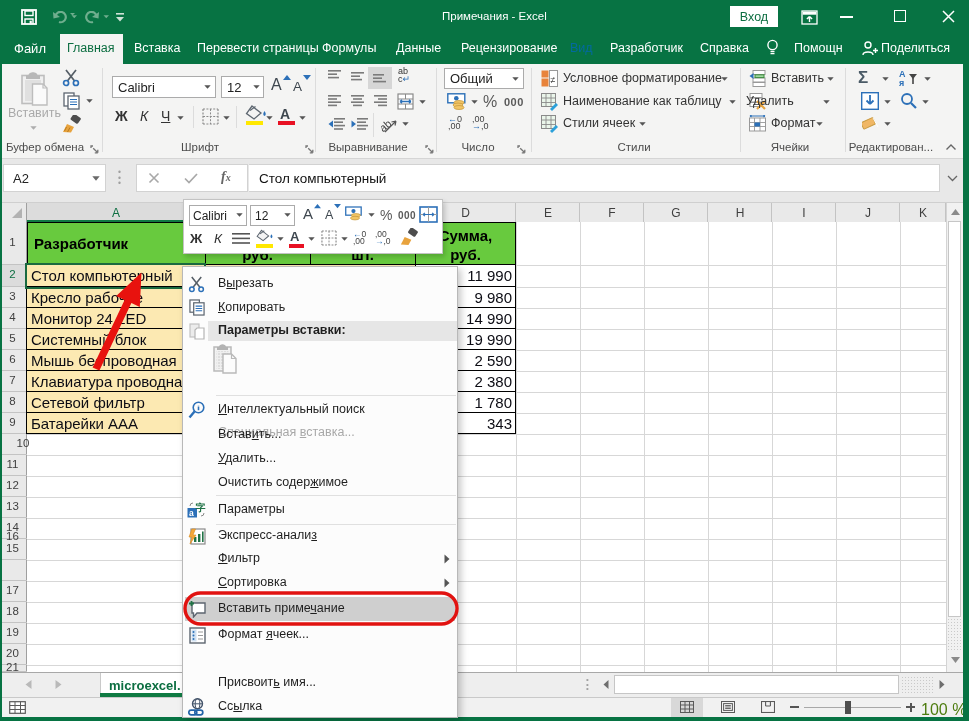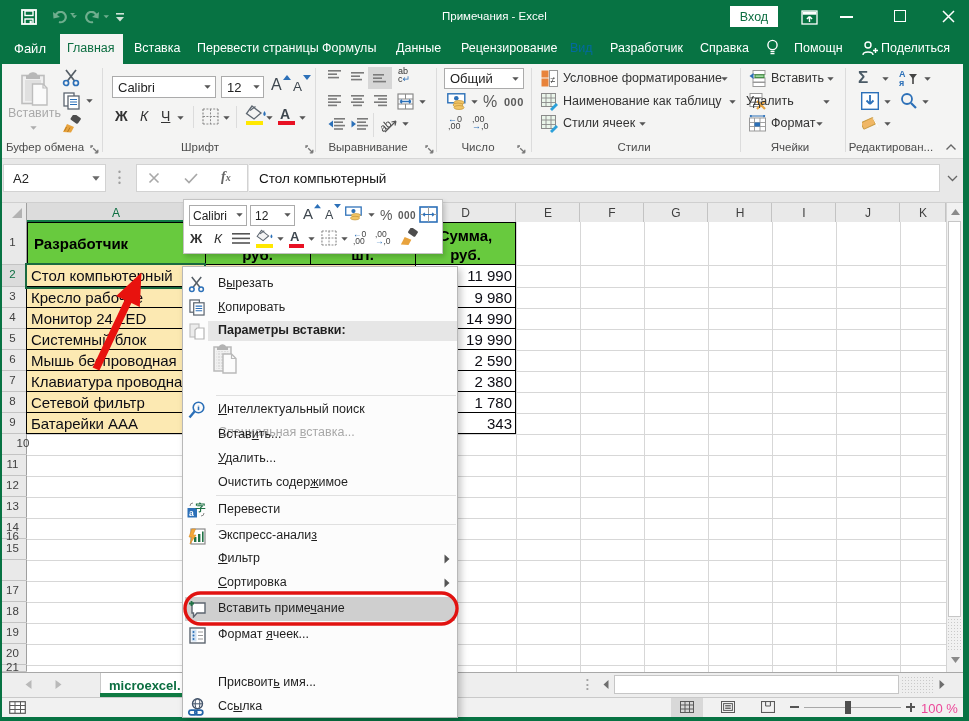--- a/index.html
+++ b/index.html
@@ -577,21 +577,21 @@
     </svg>
 <svg class="a" style="left:761px;top:701px" width="14" height="12" viewBox="0 0 14 12">
       <rect x="0.5" y="0.5" width="13" height="11" fill="none" stroke="#5a5a5a" stroke-width="1.1"></rect>
       <path d="M4.6 0.5 v4.5 M9.4 0.5 v4.5 M4.6 5 h4.8" stroke="#5a5a5a" stroke-width="1.1" fill="none"></path>
     </svg>
 <div class="a" style="left:790px;top:706px;width:9px;height:2px;background:#555"></div>
 <div class="a" style="left:804px;top:707px;width:97px;height:1px;background:#a8a8a8"></div>
 <div class="a" style="left:845px;top:701px;width:6px;height:13px;background:#4e4e4e"></div>
 <div class="a" style="left:906px;top:706px;width:9px;height:2px;background:#555"></div>
 <div class="a" style="left:909.5px;top:702.5px;width:2px;height:9px;background:#555"></div>
-<div class="t" style="left:921px;top:701px;font-size:13px;color:#ec4899">100 %</div>
+<div class="t" style="left:921px;top:701px;font-size:16px;color:#4d7c0f">100 %</div>
 <div class="a" style="left:0;top:64px;width:2px;height:657px;background:#077343"></div>
 <div class="a" style="left:963px;top:64px;width:6px;height:657px;background:#077343"></div>
 <div class="a" style="left:0;top:717px;width:969px;height:4px;background:#077343"></div>
 <div class="a" style="left:183px;top:199px;width:260px;height:55px;background:#fff;border:1px solid #c3c3c3;box-shadow:2px 3px 5px rgba(0,0,0,0.18)"></div>
 <div class="a" style="left:189px;top:205px;width:58px;height:21px;background:#fff;border:1px solid #ababab"></div>
 <div class="t" style="left:193px;top:209px;font-size:12px;color:#222">Calibri</div>
 <svg class="a" style="left:236px;top:213px" width="7" height="4" viewBox="0 0 7 4">
       <path d="M0.3 0.3 L3.5 3.7 L6.7 0.3 Z" fill="#555"></path>
     </svg>
 <div class="a" style="left:250px;top:205px;width:45px;height:21px;background:#fff;border:1px solid #ababab"></div>
@@ -662,21 +662,21 @@
 <div class="t" style="left:218px;top:276px;font-size:12.5px;color:#1f1f1f;">В<u>ы</u>резать</div>
 <div class="t" style="left:218px;top:300px;font-size:12.5px;color:#1f1f1f;"><u>К</u>опировать</div>
 <div class="t" style="left:218px;top:323px;font-size:12.5px;color:#1f1f1f;font-weight:bold;">Параметры вставки:</div>
 <div class="t" style="left:218px;top:377px;font-size:12.5px;color:#a8a8a8;margin-top:48px;">Специальная <u>в</u>ставка...</div>
 <div class="a" style="left:216px;top:395px;width:240px;height:1px;background:#e0e0e0"></div>
 <div class="t" style="left:218px;top:402px;font-size:12.5px;color:#1f1f1f;"><u>И</u>нтеллектуальный поиск</div>
 <div class="t" style="left:218px;top:427px;font-size:12.5px;color:#1f1f1f;">Встав<u>и</u>ть...</div>
 <div class="t" style="left:218px;top:451px;font-size:12.5px;color:#1f1f1f;"><u>У</u>далить...</div>
 <div class="t" style="left:218px;top:475px;font-size:12.5px;color:#1f1f1f;">Очистить содер<u>ж</u>имое</div>
 <div class="a" style="left:216px;top:495px;width:240px;height:1px;background:#e0e0e0"></div>
-<div class="t" style="left:218px;top:502px;font-size:12.5px;color:#1f1f1f;">Перевести</div>
+<div class="t" style="left:218px;top:502px;font-size:12.5px;color:#1f1f1f;">Параметры</div>
 <div class="a" style="left:216px;top:524px;width:240px;height:1px;background:#e0e0e0"></div>
 <div class="t" style="left:218px;top:528px;font-size:12.5px;color:#1f1f1f;">Экспресс-анали<u>з</u></div>
 <div class="t" style="left:218px;top:551px;font-size:12.5px;color:#1f1f1f;"><u>Ф</u>ильтр</div>
 <div class="t" style="left:218px;top:575px;font-size:12.5px;color:#1f1f1f;"><u>С</u>ортировка</div>
 <div class="a" style="left:185px;top:597px;width:270px;height:24px;background:#cfcfcf"></div>
 <div class="t" style="left:218px;top:601px;font-size:12.5px;color:#1f1f1f;">Вставить приме<u>ч</u>ание</div>
 <div class="t" style="left:218px;top:627px;font-size:12.5px;color:#1f1f1f;">Формат <u>я</u>чеек...</div>
 <div class="t" style="left:218px;top:675px;font-size:12.5px;color:#1f1f1f;">Присвоит<u>ь</u> имя...</div>
 <div class="t" style="left:218px;top:699px;font-size:12.5px;color:#1f1f1f;">Сс<u>ы</u>лка</div>
 <svg class="a" style="left:444px;top:554px" width="6" height="10" viewBox="0 0 6 10">

